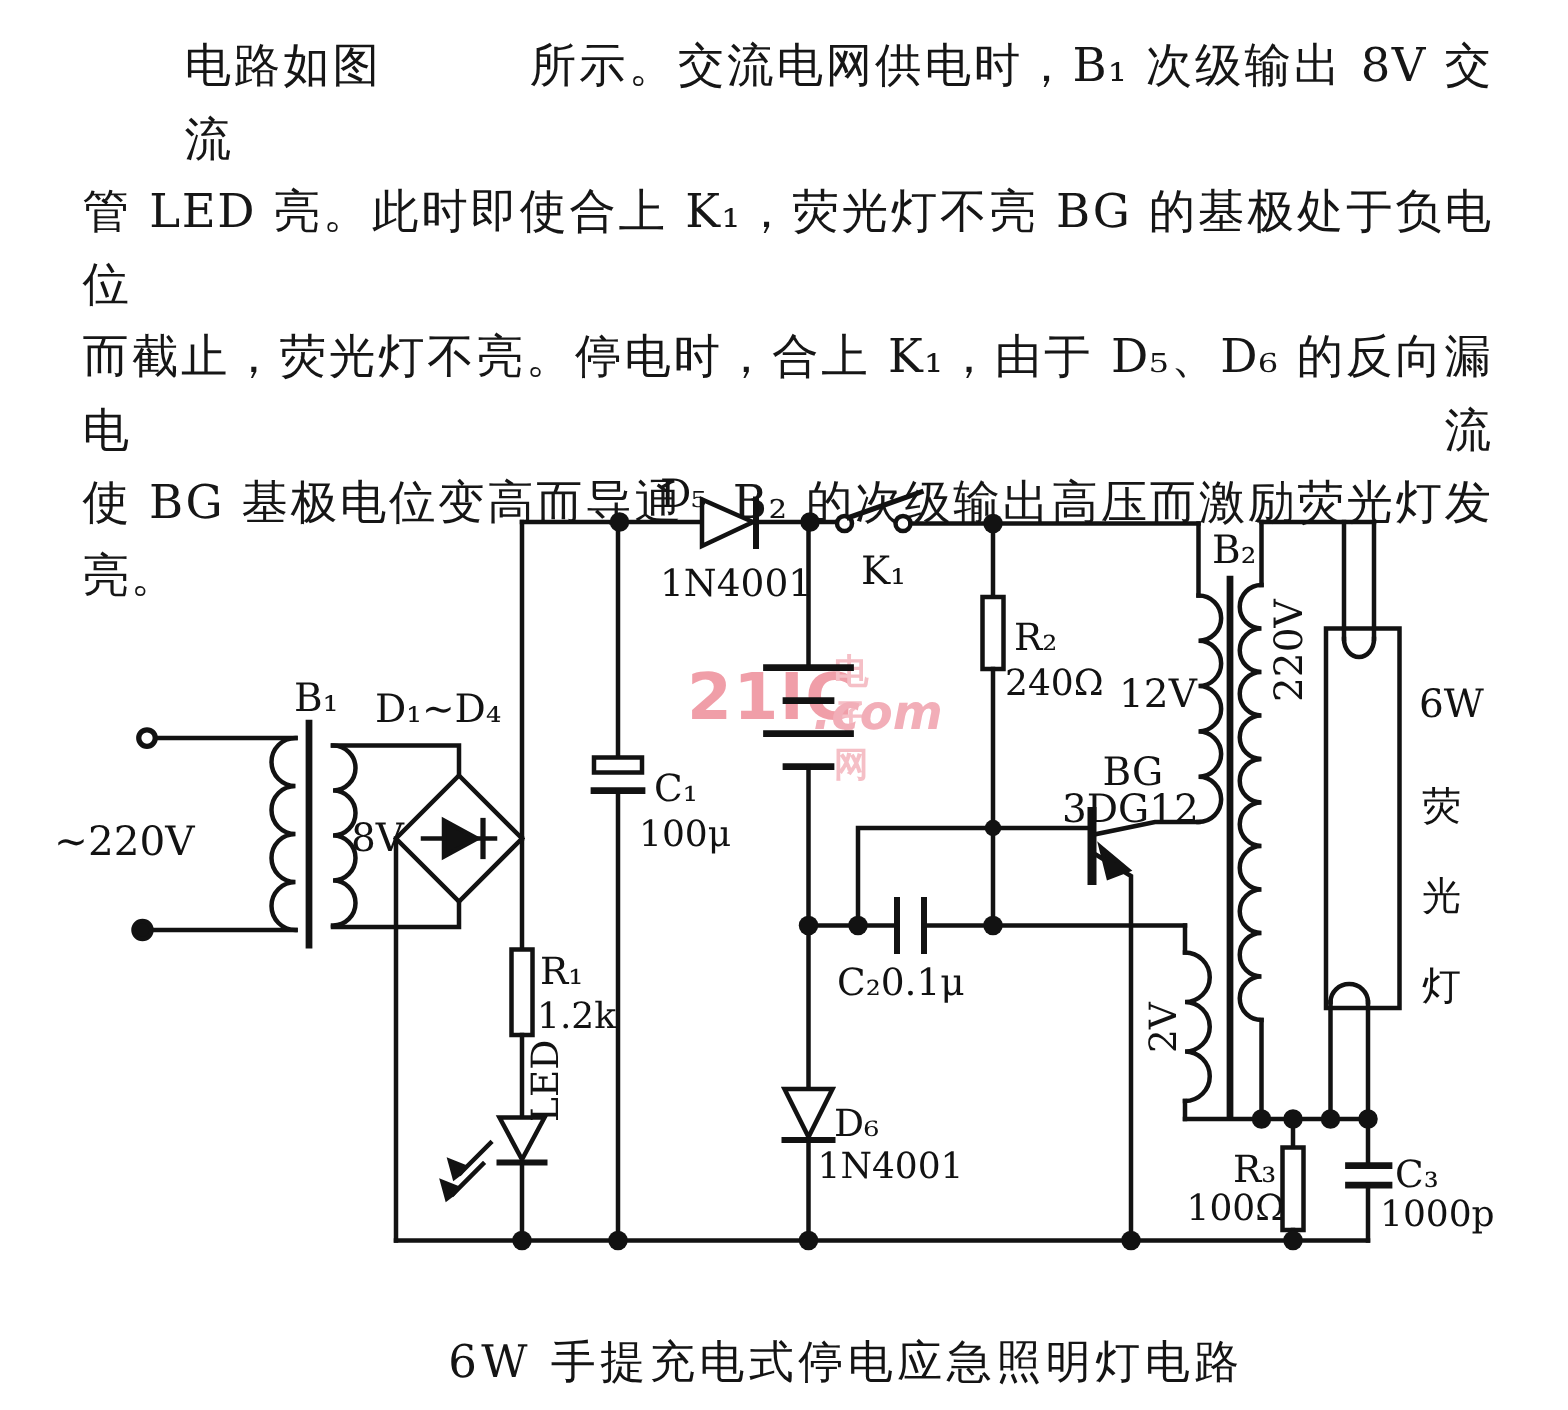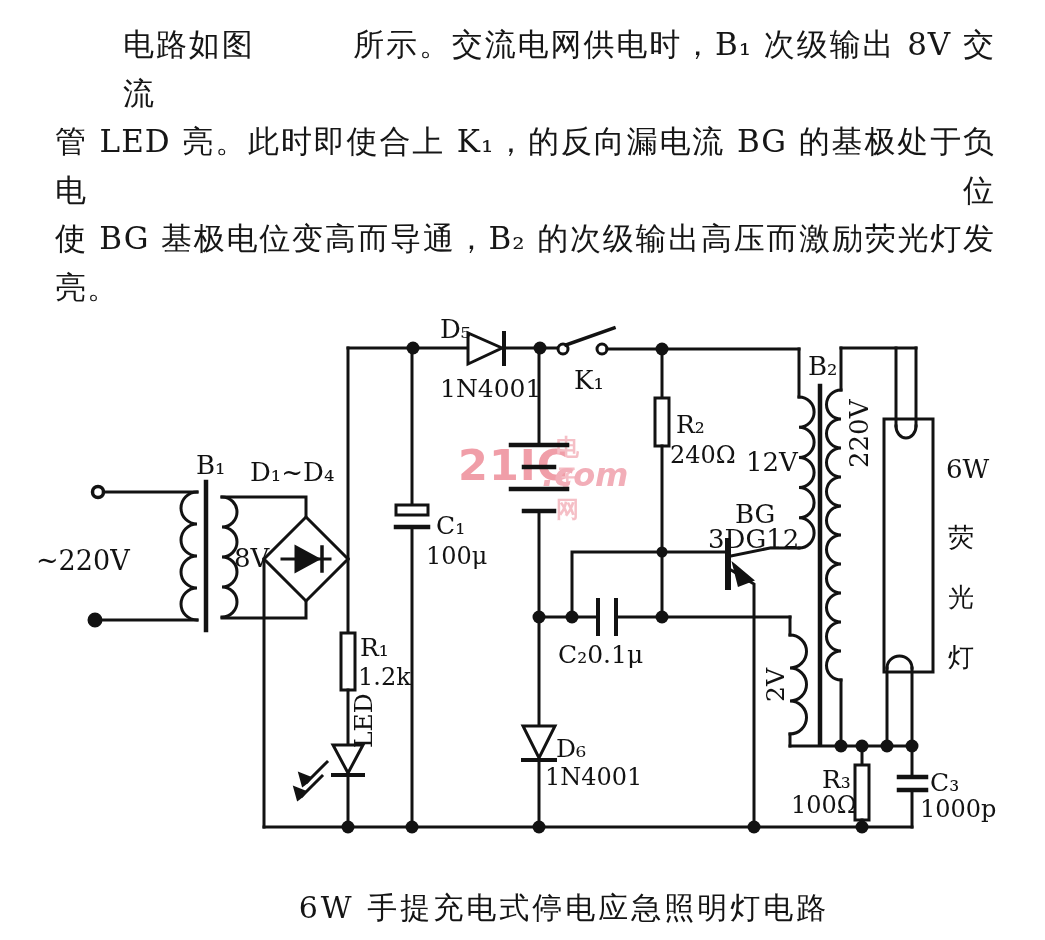--- a/index.html
+++ b/index.html
@@ -23,21 +23,22 @@
   svg{position:absolute;left:0;top:0;}
   svg text{font-family:"DejaVu Serif","Liberation Serif",serif;fill:#121212;}
 </style>
 </head>
 <body>
 
 <div class="page">
 
   <div class="desc">
     <div class="desc-line first">电路如图　　　所示。交流电网供电时，B₁ 次级输出 8V 交流</div>
-    <div class="desc-line">管 LED 亮。此时即使合上 K₁，的反向漏电流 BG 的基极处于负电位</div>
+    <div class="desc-line">管 LED 亮。此时即使合上 K₁，荧光灯不亮 BG 的基极处于负电位</div>
+    <div class="desc-line">而截止，荧光灯不亮。停电时，合上 K₁，由于 D₅、D₆ 的反向漏电流</div>
     <div class="desc-line">使 BG 基极电位变高而导通，B₂ 的次级输出高压而激励荧光灯发</div>
     <div class="desc-line last">亮。</div>
   </div>
 
   <div class="watermark">
     <span class="wm-main">21IC</span>
     <span class="wm-cn">电子网</span>
     <span class="wm-com">.com</span>
   </div>
 

